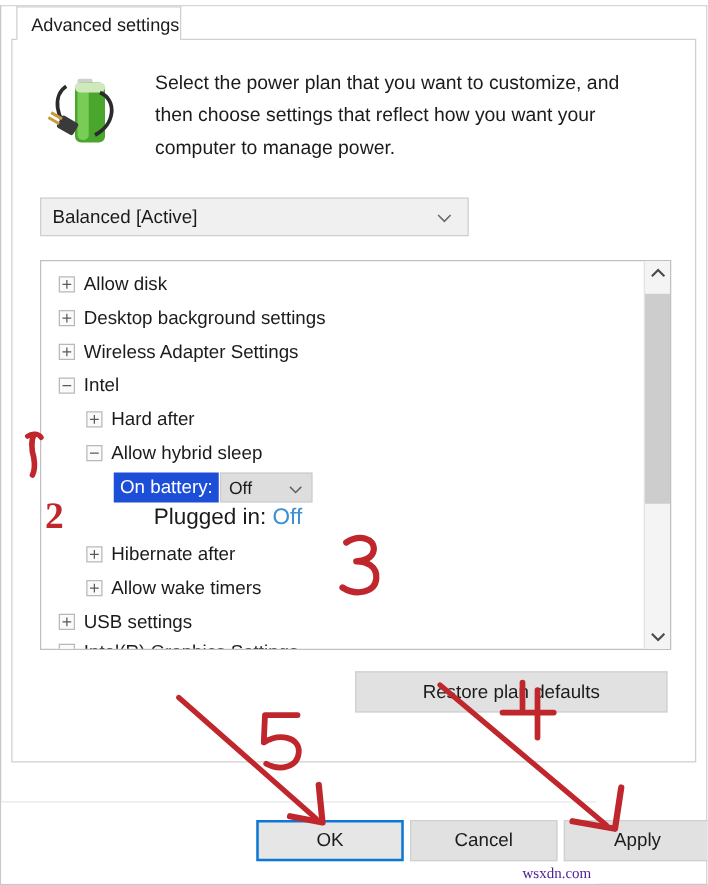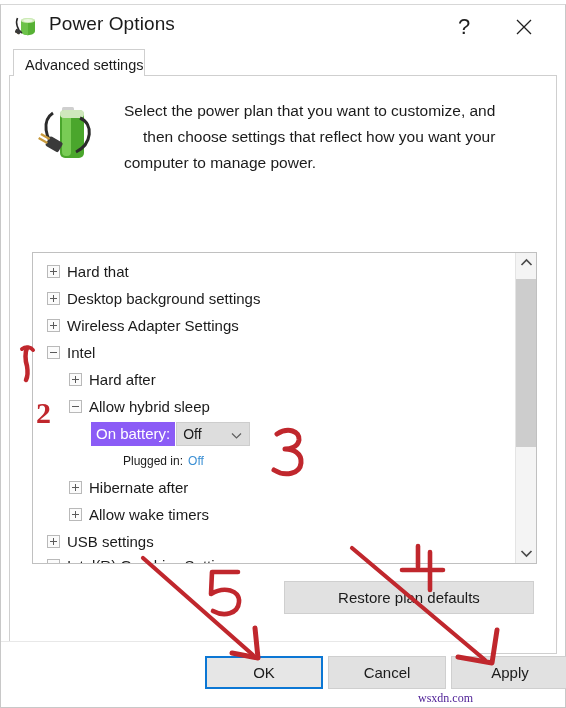--- a/index.html
+++ b/index.html
@@ -162,42 +162,42 @@
   .ind0 { padding-left:14px; }
   .ind1 { padding-left:36px; }
 
   .setting-row {
     height:27px;
     display:flex; align-items:center;
     padding-left:58px;
     font-size:15px;
   }
   .sel-label {
-    background:#8b5cf6;
+    background:#1d4ed8;
     color:#ffffff;
     padding:2px 5px 3px 5px;
     font-size:15px;
     line-height:19px;
   }
   .mini-combo {
     width:74px; height:24px;
     background:#dddddd;
     border:1px solid #cdcdcd;
     position:relative;
     display:flex; align-items:center;
     margin-left:1px;
   }
   .mini-combo .mv {
     padding-left:6px; font-size:14px; color:#1b1b1b;
   }
   .mini-combo .chev { position:absolute; right:6px; top:6px; }
 
   .plugged-row {
-    height:27px; display:flex; align-items:center;
-    padding-left:90px; font-size:12px; color:#1b1b1b;
+    height:27px; display:flex; 
+    padding-left:90px; font-size:18px; color:#1b1b1b;
   }
   .plugged-val { color:#3b8fd4; margin-left:5px; }
 
   
   .clip-row {
     position:absolute; left:0; bottom:-14px;
     width:483px; height:27px;
     display:flex; align-items:center;
     padding-left:14px;
     font-size:15px; color:#1b1b1b;
@@ -278,42 +278,20 @@
 </style>
 </head>
 <body>
 
 <div class="top-strip">
   <div class="ghost">​</div>
 </div>
 
 <div class="window">
 
-  <div class="titlebar">
-    <svg class="app-icon" viewBox="0 0 26 26">
-      <ellipse cx="13" cy="6.5" rx="7" ry="2.6" fill="#bfe3a8"></ellipse>
-      <path d="M6 6.5 V17 c0 2.3 3.2 4.2 7 4.2 s7-1.9 7-4.2 V6.5 Z" fill="#57b135"></path>
-      <path d="M6 6.5 V17 c0 2.3 3.2 4.2 7 4.2 V6.5 Z" fill="#6dc24a"></path>
-      <ellipse cx="13" cy="6.5" rx="7" ry="2.6" fill="#cdebb6"></ellipse>
-      <ellipse cx="13" cy="6.4" rx="4.6" ry="1.5" fill="#eaf7e0"></ellipse>
-      <path d="M2.5 4 C0.5 8 2 16 7 19" stroke="#2b2b2b" stroke-width="1.6" fill="none"></path>
-      <path d="M2 16 l-1.4 2.4 M4 17.6 l-1.4 2.4" stroke="#c08a2a" stroke-width="1.5"></path>
-      <rect x="0.2" y="15.5" width="5.4" height="4.2" rx="1" transform="rotate(28 3 17.6)" fill="#3a3a3a"></rect>
-    </svg>
-    <div class="title-text">Power Options</div>
-
-    <div class="tb-btn tb-help">
-      <span>?</span>
-    </div>
-    <div class="tb-btn tb-close">
-      <svg width="18" height="18" viewBox="0 0 18 18">
-        <path d="M2 2 L16 16 M16 2 L2 16" stroke="#202020" stroke-width="1.3" fill="none"></path>
-      </svg>
-    </div>
-  </div>
 
   <div class="tabstrip">
     <div class="tab">
       <span>Advanced settings</span>
     </div>
   </div>
 
   <div class="tabpage">
 
     <div class="desc">
@@ -325,32 +303,38 @@
         <path d="M17 13 C6 20 8 40 22 48" stroke="#2b2b2b" stroke-width="3" fill="none"></path>
         <path d="M44 18 C58 24 56 44 40 52" stroke="#2b2b2b" stroke-width="3" fill="none"></path>
         <g transform="rotate(30 20 46)">
           <rect x="10" y="40" width="15" height="11" rx="2" fill="#3a3a3a"></rect>
           <rect x="1" y="42" width="10" height="2.4" fill="#c89a3c"></rect>
           <rect x="1" y="46.5" width="10" height="2.4" fill="#c89a3c"></rect>
         </g>
       </svg>
       <div class="desc-text">
         <span style="display: block;">Select the power plan that you want to customize, and</span>
-        <span style="display: block; text-align: right;">then choose settings that reflect how you want your</span>
+        <span style="display: block;">then choose settings that reflect how you want your</span>
         <span style="display: block;">computer to manage power.</span>
       </div>
     </div>
 
+    <div class="plan-combo">
+      <span class="val">Balanced [Active]</span>
+      <svg class="chev" width="15" height="15" viewBox="0 0 15 15">
+        <path d="M2.5 5 L7.5 10 L12.5 5" stroke="#6a6a6a" stroke-width="1.3" fill="none"></path>
+      </svg>
+    </div>
 
     <div class="treebox">
       <div class="treelist">
 
         <div class="trow ind0">
           <span class="exp plus"></span>
-          <span>Hard that</span>
+          <span>Allow disk</span>
         </div>
 
         <div class="trow ind0">
           <span class="exp plus"></span>
           <span>Desktop background settings</span>
         </div>
 
         <div class="trow ind0">
           <span class="exp plus"></span>
           <span>Wireless Adapter Settings</span>

